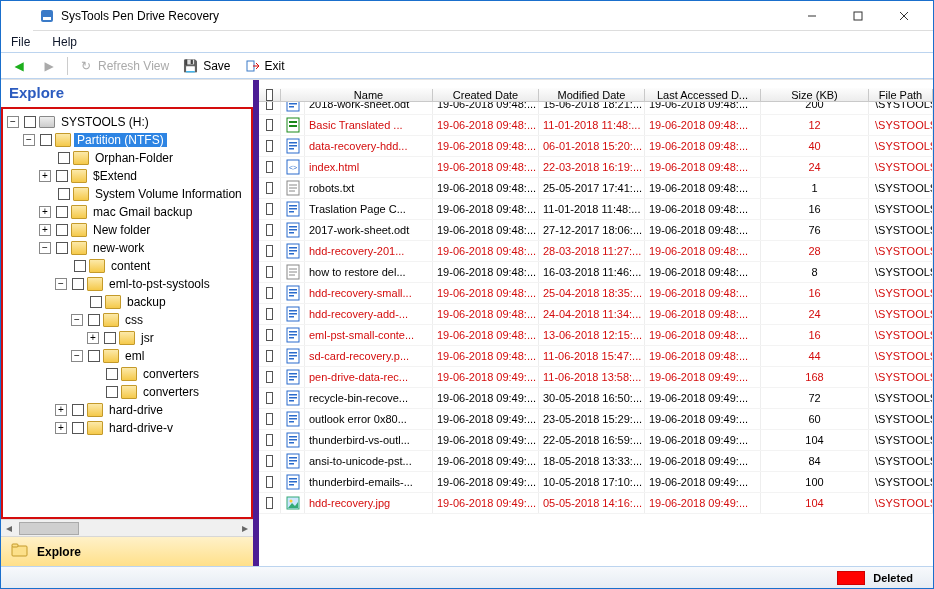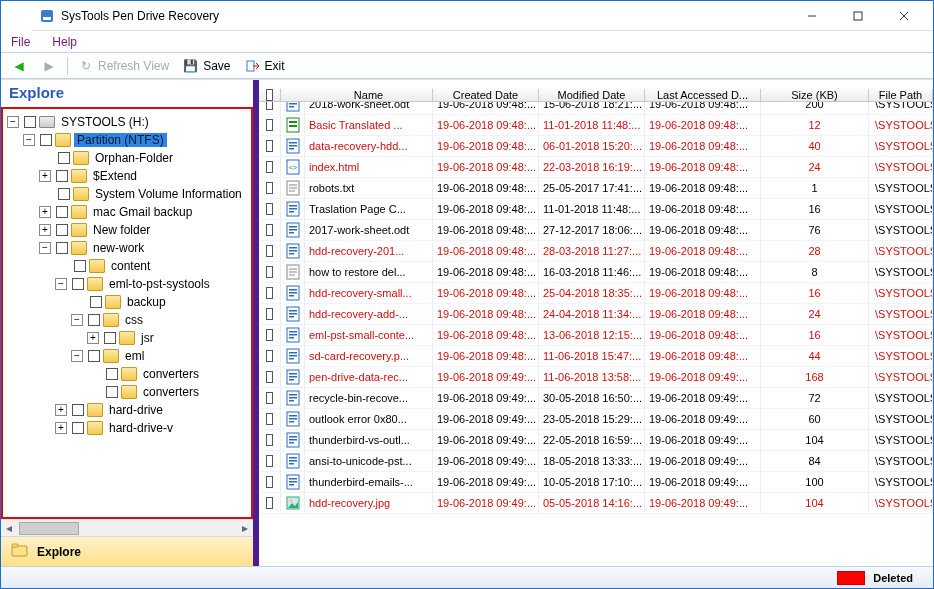--- a/index.html
+++ b/index.html
@@ -5,39 +5,39 @@
   * { box-sizing: border-box; }
   html, body { margin:0; padding:0; font-family: "Segoe UI", Tahoma, sans-serif; font-size:12px; }
   body { width:934px; height:589px; border:1px solid #1a6fcc; background:#fff; display:flex; flex-direction:column; overflow:hidden;}
   .titlebar { height:30px; background:#fff; display:flex; align-items:center; padding:0 6px; border-bottom:1px solid #ddd;margin-left:32px;}
   .titlebar .appicon { width:16px; height:16px; margin-right:6px; display:flex;align-items:center;justify-content:center;}
   .titlebar .title { flex:1; font-size:12px; }
   .winbtns { display:flex; }
   .winbtn { width:46px; height:28px; display:flex; align-items:center; justify-content:center; }
   .winbtn svg { display:block; }
   .menubar { height:22px; display:flex; align-items:center; padding:0 10px; gap:22px; background:#fff; border-bottom:1px solid #bcd4ef;}
-  .menubar span { color:#701a75; }
+  .menubar span { color:#0f172a; }
   .toolbar { height:26px; background:#fff; display:flex; align-items:center; padding:0 6px; gap:6px; border-bottom:1px solid #bcd4ef;}
   .tbtn { display:flex; align-items:center; gap:4px; padding:2px 4px; }
   .tbtn.disabled { color:#aaa; }
   .tbtn .ic { width:16px;height:16px;display:flex;align-items:center;justify-content:center;}
   .content { flex:1; display:flex; overflow:hidden; border-top:1px solid #e3e3e3;}
   
   .left { width:258px; display:flex; flex-direction:column; border-right:6px solid #4c1d95; }
   .explore-hdr { font-weight:bold; color:#2b5bbf; font-size:15px; padding:4px 8px 6px 8px; background:#fff;}
   .treewrap { flex:1; border:2px solid #d40d0d; background:#fff; overflow:hidden; position:relative;}
   .tree { padding:4px 0 4px 4px; overflow:hidden; height:100%; }
   .node { white-space:nowrap; display:flex; align-items:center; height:18px; }
   .spacer { display:inline-block; width:16px; }
   .tw { width:12px;height:12px; border:1px solid #888; display:inline-flex;align-items:center;justify-content:center; font-size:10px; line-height:8px; background:#fff; margin-right:2px; }
   .chk { width:12px;height:12px; border:1px solid #555; background:#fff; margin:0 3px; display:inline-block;}
   .fld { width:16px;height:14px; background:linear-gradient(#fce9a9,#f5c94a); border:1px solid #c49a2a; border-radius:1px; margin-right:3px; display:inline-block; position:relative;}
   .drv { width:16px;height:12px; background:linear-gradient(#eee,#ccc); border:1px solid #888; border-radius:1px; margin-right:3px; display:inline-block;}
   .nlabel { padding:0 3px; }
-  .nlabel.sel { background:#2d84e3; color:#0f172a; }
+  .nlabel.sel { background:#2d84e3; color:#ffffff; }
   .hscroll { height:17px; background:#f0f0f0; display:flex; align-items:center; border-top:1px solid #ddd;}
   .navbtns { display:flex; flex-direction:column;}
   .navbtn { height:30px; display:flex; align-items:center; gap:8px; padding:0 10px; border-top:1px solid #d7d7d7; background:linear-gradient(#fdfdfd,#eef2f7);}
   .navbtn.active { font-weight:bold; background:linear-gradient(#fff1c8,#ffe08a);}
   .navbtn .ic { font-size:15px;}
   
   .right { flex:1; display:flex; flex-direction:column; overflow:hidden;}
   .gridhdr { display:flex; background:linear-gradient(#fdfdfd,#ececec); border-bottom:1px solid #c9c9c9; height:14px; position:sticky; top:8px;align-items:flex-end;}
   .gridhdr .hc { border-right:1px solid #c9c9c9; display:flex; align-items:center; justify-content:center; font-size:11px; padding:0 4px; overflow:hidden;}
   .w-chk{width:22px;} .w-type{width:24px;} .w-name{width:128px;} .w-cd{width:106px;} .w-md{width:106px;} .w-ad{width:116px;} .w-size{width:108px; justify-content:center;} .w-path{flex:1;}

